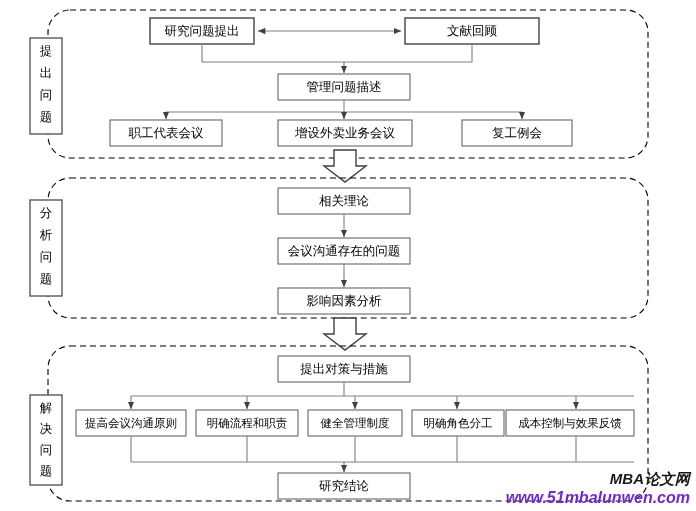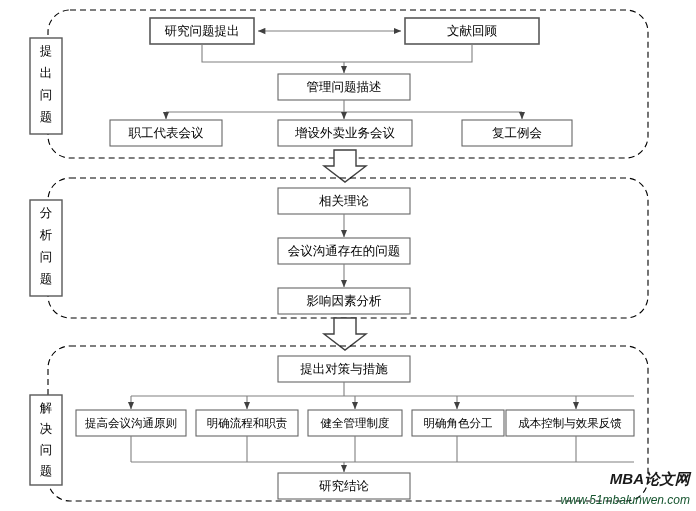--- a/index.html
+++ b/index.html
@@ -83,24 +83,25 @@
     font-style: italic;
     color: #1a1a1a;
     letter-spacing: 0.2px;
     white-space: nowrap;
   }
   .wm-sub {
     position: absolute;
     right: 6px;
     bottom: 4px;
     font-family: "Liberation Sans", sans-serif;
-    font-size: 12px;
+    font-size: 16px;
     font-style: italic;
-    color: #14532d;
+    color: #6d28d9;
     white-space: nowrap;
+    font-weight: bold;
   }
 </style>
 </head>
 <body>
 
 <div id="canvas">
 
   <svg id="flow" viewBox="0 0 696 511">
     <defs>
       <marker id="ah" markerWidth="9" markerHeight="9" refX="7.4" refY="3.2" orient="auto" markerUnits="userSpaceOnUse">

